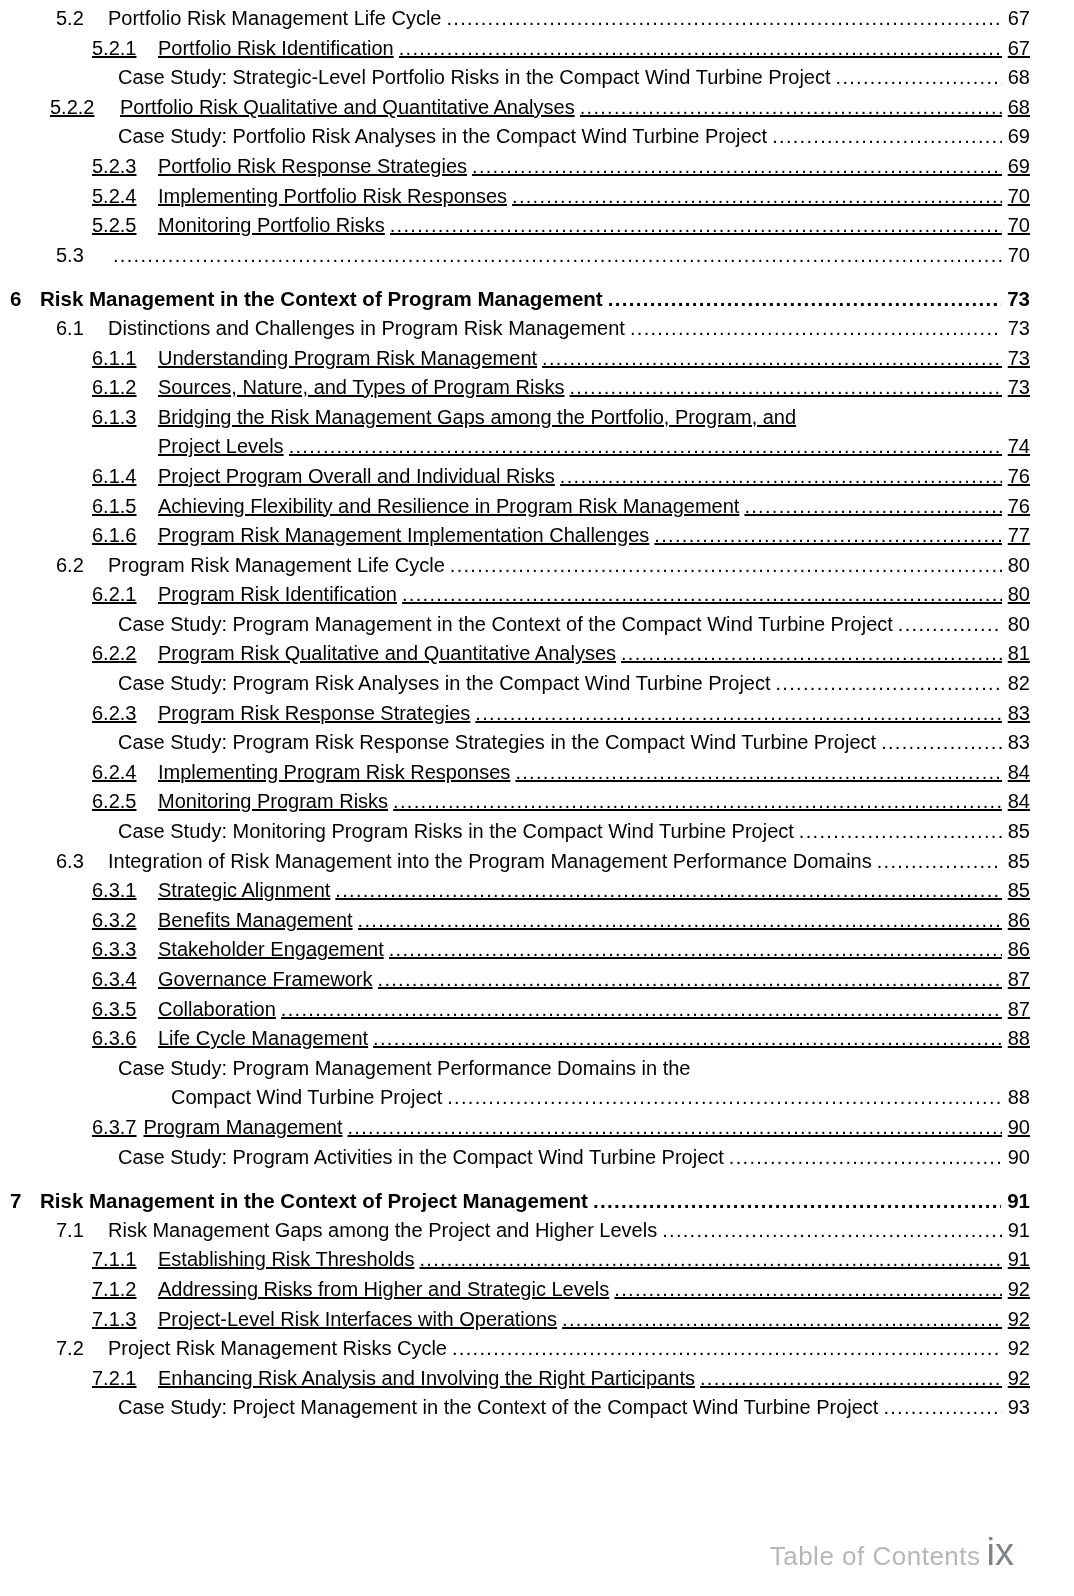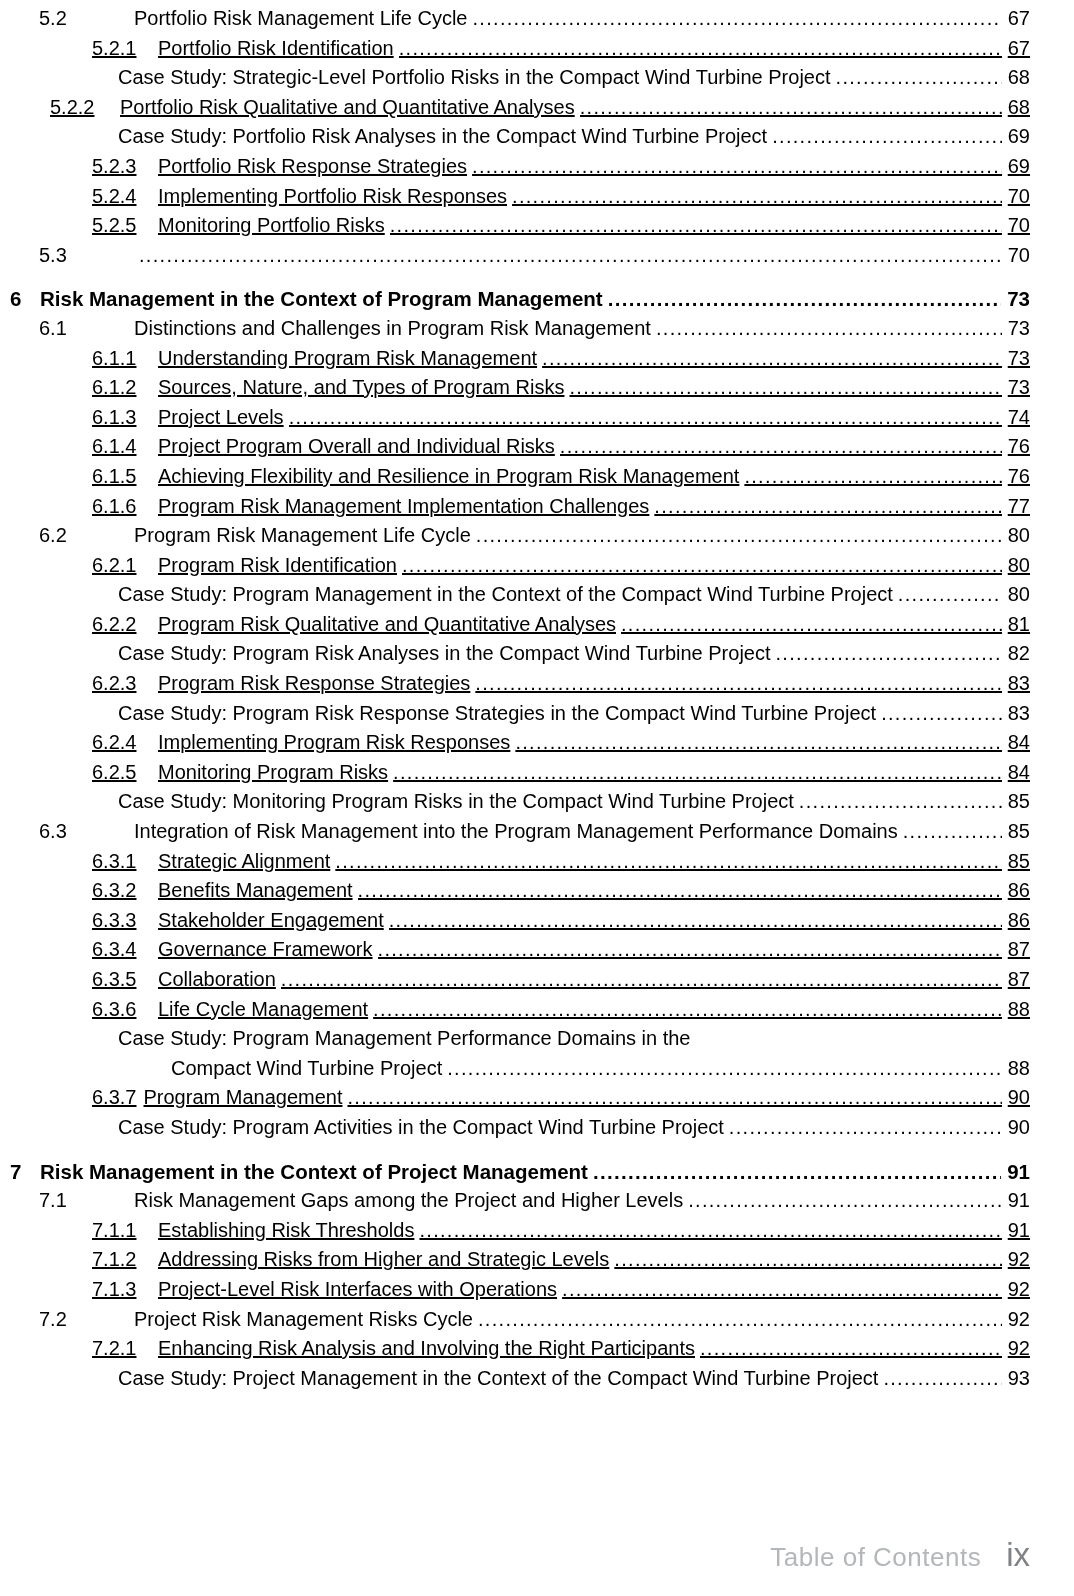--- a/index.html
+++ b/index.html
@@ -35,48 +35,48 @@
     overflow: hidden;
     white-space: nowrap;
     margin: 0 2px 0 5px;
     letter-spacing: 1.3px;
   }
   .pg { flex: none; margin-left: 4px; }
 
   
   .chapter { font-weight: 700; font-size: 20.5px; margin-top: 14px; }
   .chapter .num { width: 30px; }
-  .section { margin-left: 29px; gap: 43px; }
+  .section { margin-left: 46px; }
   .section .num { width: 52px; }
   .subsection { margin-left: 82px; text-decoration: underline; }
   .subsection .num { width: 66px; }
   .case { margin-left: 108px; }
   .case .line2 { margin-left: 53px; }
 
   
   .entry.outdent { margin-left: 30px; }
   .entry.outdent .num { width: 70px; margin-left: 10px; }
   .entry.tight .num { width: auto; margin-right: 7px; }
 
   
   .footer {
     position: absolute;
-    right: 44px;
+    right: 60px;
     bottom: 22px;
     display: flex;
     align-items: baseline;
-    gap: 25px;
+    gap: 6px;
   }
   .footer-label {
     font-size: 26px;
     letter-spacing: 0.5px;
     color: #b4b7ba;
   }
   .footer-page {
-    font-size: 33px;
+    font-size: 38px;
     color: #7f8386;
   }
 </style>
 </head>
 <body>
 
 <div class="page">
   <div class="toc" id="toc">
       <div class="entry section">
         <span class="num">5.2</span>
@@ -201,20 +201,23 @@
           <span class="line">
             <span class="title">Sources, Nature, and Types of Program Risks</span>
             <span class="leader">....................................................................................................................................................................................................................................................................</span>
             <span class="pg">73</span>
           </span>
         </span>
       </div>
       <div class="entry subsection">
         <span class="num">6.1.3</span>
         <span class="body">
+          <span class="line">
+            <span class="title">Bridging the Risk Management Gaps among the Portfolio, Program, and</span>
+          </span>
           <span class="line line2">
             <span class="title">Project Levels</span>
             <span class="leader">....................................................................................................................................................................................................................................................................</span>
             <span class="pg">74</span>
           </span>
         </span>
       </div>
       <div class="entry subsection">
         <span class="num">6.1.4</span>
         <span class="body">

